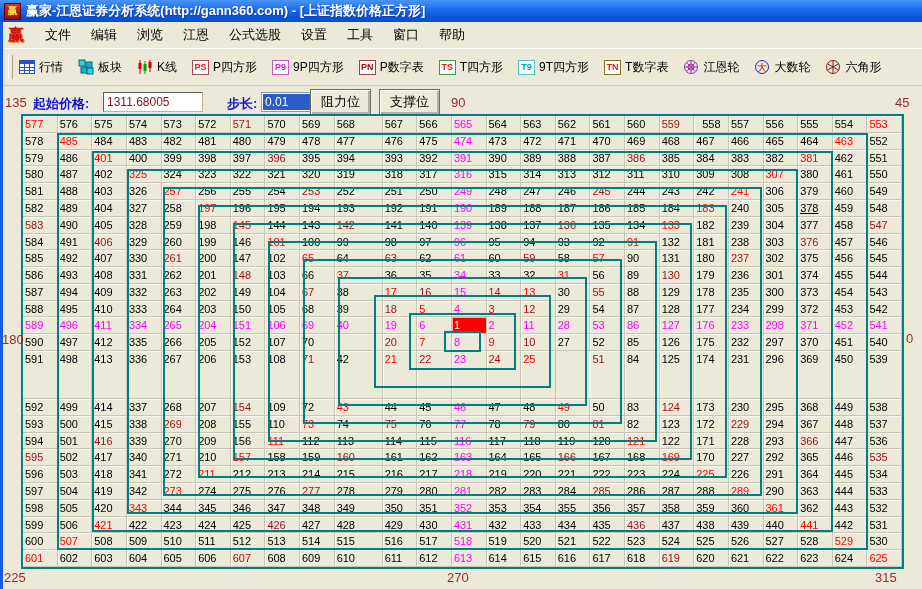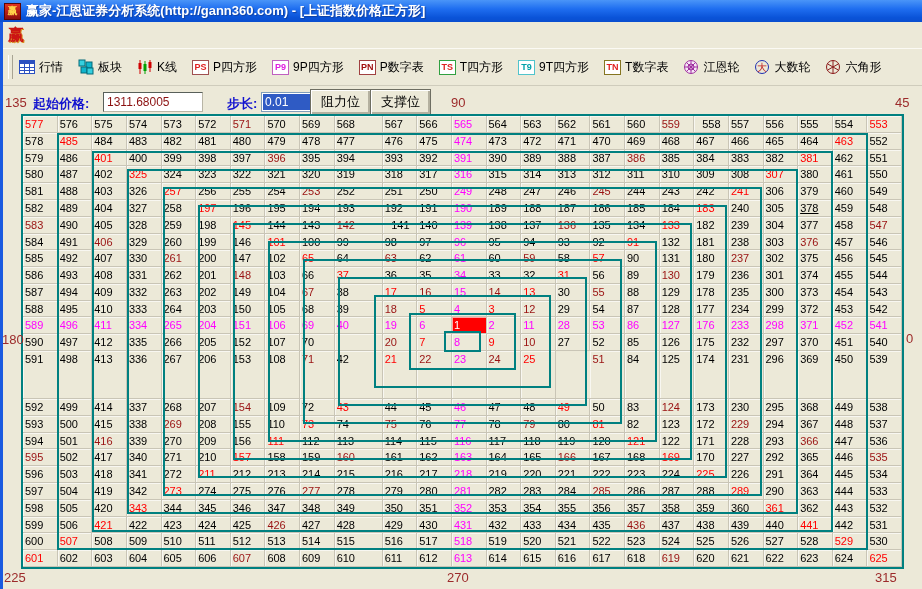--- a/index.html
+++ b/index.html
@@ -70,20 +70,31 @@
 
   <div class="titlebar">
     <span class="app-icon">赢</span>
     <span class="title-text">赢家-江恩证券分析系统(http://gann360.com) - [上证指数价格正方形]</span>
   </div>
 
   <div class="left-border"></div>
 
   <div class="menubar">
     <span class="menu-logo">赢</span>
+    <div id="menu-items" style="display:flex;align-items:center;">
+        <div class="menu-item">文件</div>
+        <div class="menu-item">编辑</div>
+        <div class="menu-item">浏览</div>
+        <div class="menu-item">江恩</div>
+        <div class="menu-item">公式选股</div>
+        <div class="menu-item">设置</div>
+        <div class="menu-item">工具</div>
+        <div class="menu-item">窗口</div>
+        <div class="menu-item">帮助</div>
+      </div>
   </div>
 
   <div class="toolbar">
     <div id="toolbar-items" style="display:flex;align-items:center;gap:15px;">
         <div class="tool-item">
           <span class="ic">
             <svg width="16" height="16" viewBox="0 0 16 16">
               <rect x="0.5" y="1.5" width="15" height="13" fill="#ffffff" stroke="#2b50c0"></rect>
               <rect x="1" y="2" width="14" height="3" fill="#2b50c0"></rect>
               <path d="M0.5 8.5h15M0.5 11.5h15M5.5 5v9.5M10.5 5v9.5" stroke="#2b50c0" fill="none"></path>
@@ -172,21 +183,21 @@
 
   <span class="angle" style="left:5px;top:95px;">135</span>
   <span class="ctl-label" style="left:33px;top:95px;">起始价格:</span>
   <input class="field" value="1311.68005" style="">
   <span class="ctl-label" style="left:227px;top:95px;">步长:</span>
   <div class="combo">
     <span class="combo-text">0.01</span>
     <span class="combo-arrow">▼</span>
   </div>
   <div class="xp-btn" style="left:310px;">阻力位</div>
-  <div class="xp-btn" style="left:370px;">支撑位</div>
+  <div class="xp-btn" style="left:379px;">支撑位</div>
   <span class="angle" style="left:451px;top:95px;">90</span>
   <span class="angle" style="left:895px;top:95px;">45</span>
 
   <div id="gann-grid">
     <div id="grid-cells">
         <div class="cell" style="color: rgb(255, 0, 0);">577</div>
         <div class="cell" style="color: rgb(0, 0, 0);">576</div>
         <div class="cell" style="color: rgb(0, 0, 0);">575</div>
         <div class="cell" style="color: rgb(0, 0, 0);">574</div>
         <div class="cell" style="color: rgb(0, 0, 0);">573</div>
@@ -338,21 +349,21 @@
         <div class="cell" style="color: rgb(153, 17, 17);">583</div>
         <div class="cell" style="color: rgb(0, 0, 0);">490</div>
         <div class="cell" style="color: rgb(0, 0, 0);">405</div>
         <div class="cell" style="color: rgb(0, 0, 0);">328</div>
         <div class="cell" style="color: rgb(0, 0, 0);">259</div>
         <div class="cell" style="color: rgb(0, 0, 0);">198</div>
         <div class="cell" style="color: rgb(255, 0, 0);">145</div>
         <div class="cell" style="color: rgb(0, 0, 0);">144</div>
         <div class="cell" style="color: rgb(0, 0, 0);">143</div>
         <div class="cell" style="color: rgb(153, 17, 17);">142</div>
-        <div class="cell" style="color: rgb(0, 0, 0); text-align: center;">141</div>
+        <div class="cell" style="color: rgb(0, 0, 0);">141</div>
         <div class="cell" style="color: rgb(0, 0, 0);">140</div>
         <div class="cell" style="color: rgb(255, 0, 255);">139</div>
         <div class="cell" style="color: rgb(0, 0, 0);">138</div>
         <div class="cell" style="color: rgb(0, 0, 0);">137</div>
         <div class="cell" style="color: rgb(153, 17, 17);">136</div>
         <div class="cell" style="color: rgb(0, 0, 0);">135</div>
         <div class="cell" style="color: rgb(0, 0, 0);">134</div>
         <div class="cell" style="color: rgb(255, 0, 0);">133</div>
         <div class="cell" style="color: rgb(0, 0, 0);">182</div>
         <div class="cell" style="color: rgb(0, 0, 0);">239</div>

